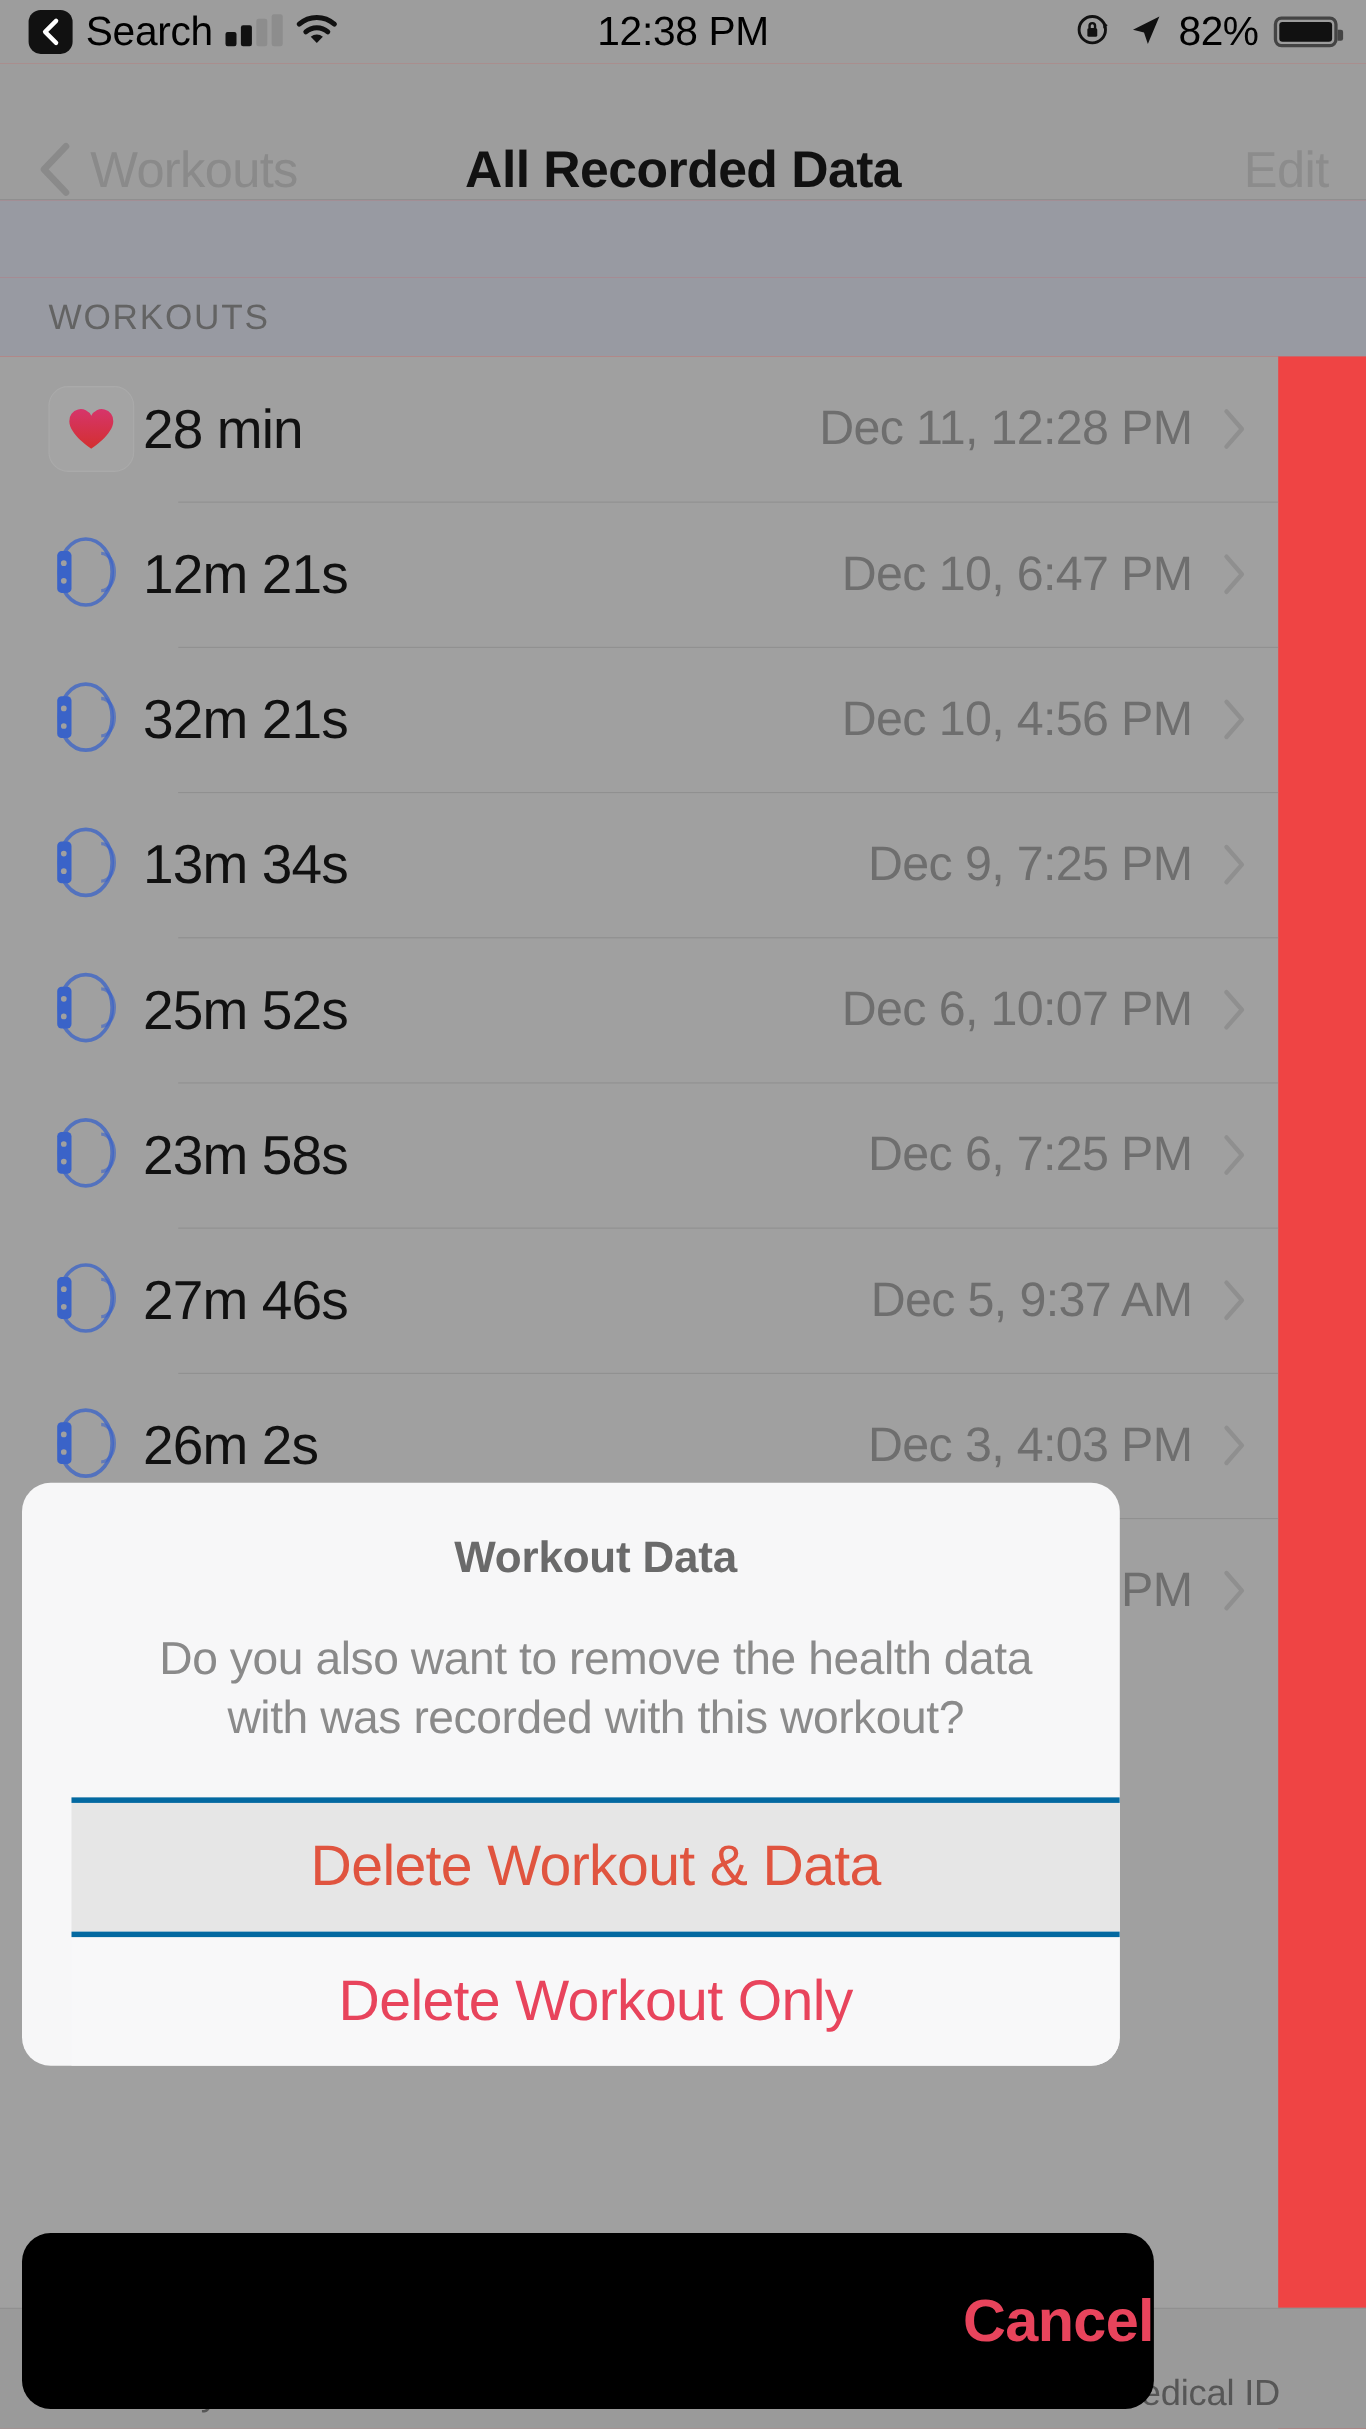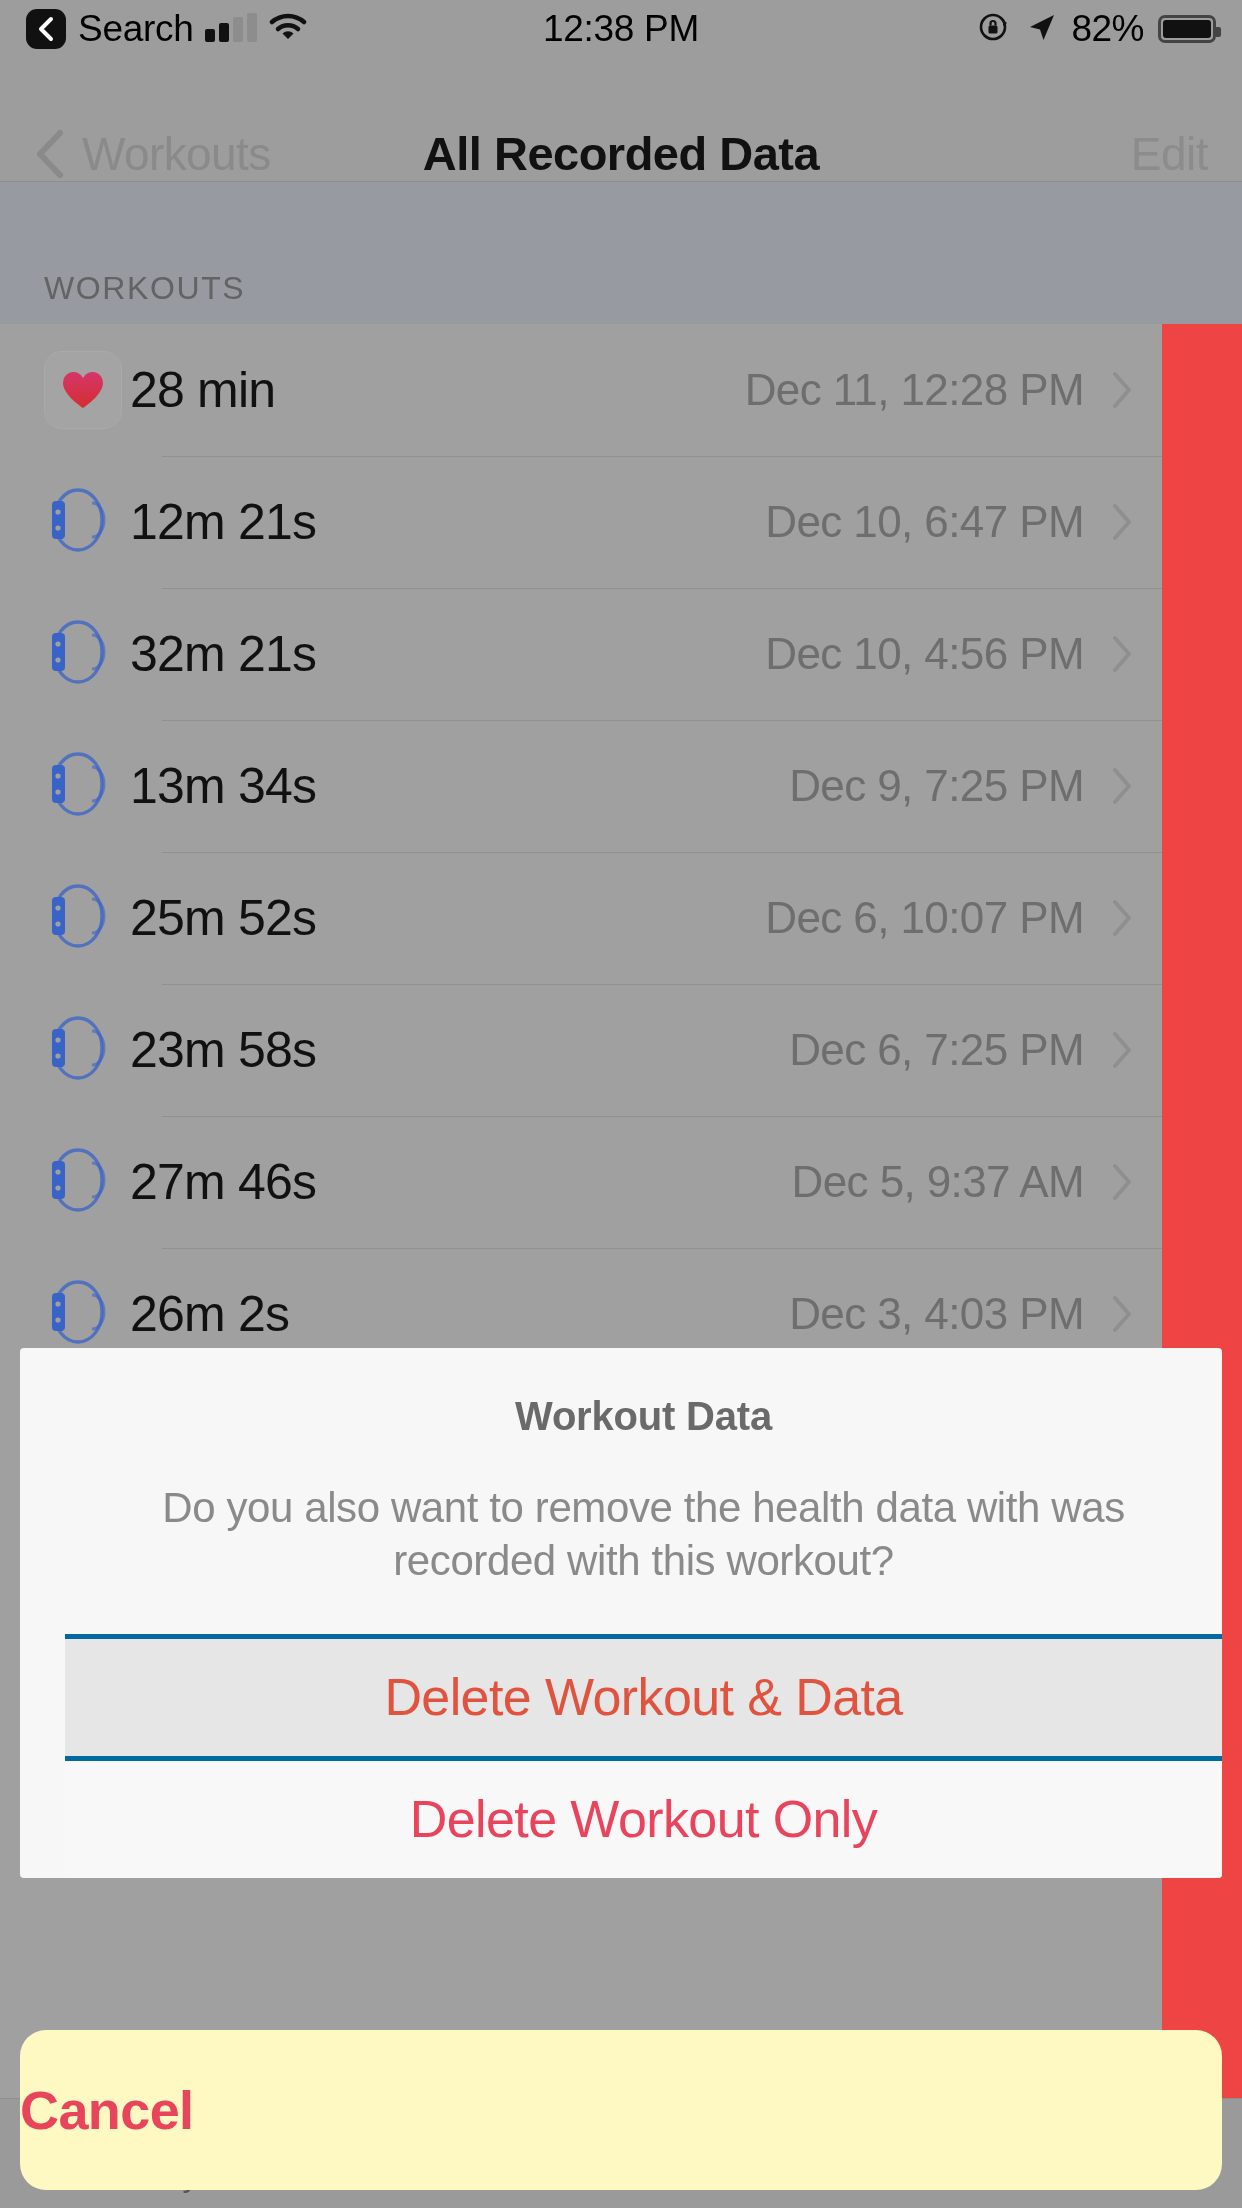--- a/index.html
+++ b/index.html
@@ -111,24 +111,24 @@
   #tabbar {
     position:absolute; bottom:0; left:0; width:1242px; height:110px;
     background:#9a9a9a; border-top:1px solid #8f8f8f;
     display:flex; align-items:flex-end;
   }
   .tab { flex:1; text-align:center; padding-bottom:14px;
          font-size:33px; color:#565656; letter-spacing:-0.2px; }
 
   
   #sheet {
-    position:absolute; left:20px; width:1202px;
+    position:absolute; left:20px; width:998px;
     top:1348px;
     background:#f7f7f8;
-    border-radius:4px;
+    border-radius:26px;
     overflow:hidden;
     z-index:10;
     padding-left:45px;
   }
   #sheet-head { padding:46px 60px 46px; text-align:center; }
   #sheet-title {
     font-size:40px; font-weight:700; color:#6a6a6a; letter-spacing:-0.2px;
     margin-bottom:42px;
   }
   #sheet-message {
@@ -136,24 +136,24 @@
   }
   .sheet-btn {
     height:122px; display:flex; align-items:center; justify-content:center;
     font-size:52px; letter-spacing:-0.6px;
     border-top:5px solid #0369a1;
   }
   #btn-delete-both { background:#e6e6e6; }
   #btn-delete-only { background:#f8f8f9; }
 
   #cancel-sheet {
-    position:absolute; left:20px; width:1202px;
+    position:absolute; left:20px; width:1029px;
     top:2030px; height:160px;
-    background:#fef9c3; border-radius:26px;
-    display:flex; align-items:center; justify-content:flex-start;
+    background:#000000; border-radius:26px;
+    display:flex; align-items:center; justify-content:flex-end;
     z-index:10;
   }
   #cancel-label { font-size:54px; font-weight:700; letter-spacing:-0.6px; }
 </style>
 </head>
 <body>
 
 <div id="screen">
 
   <div id="app">

